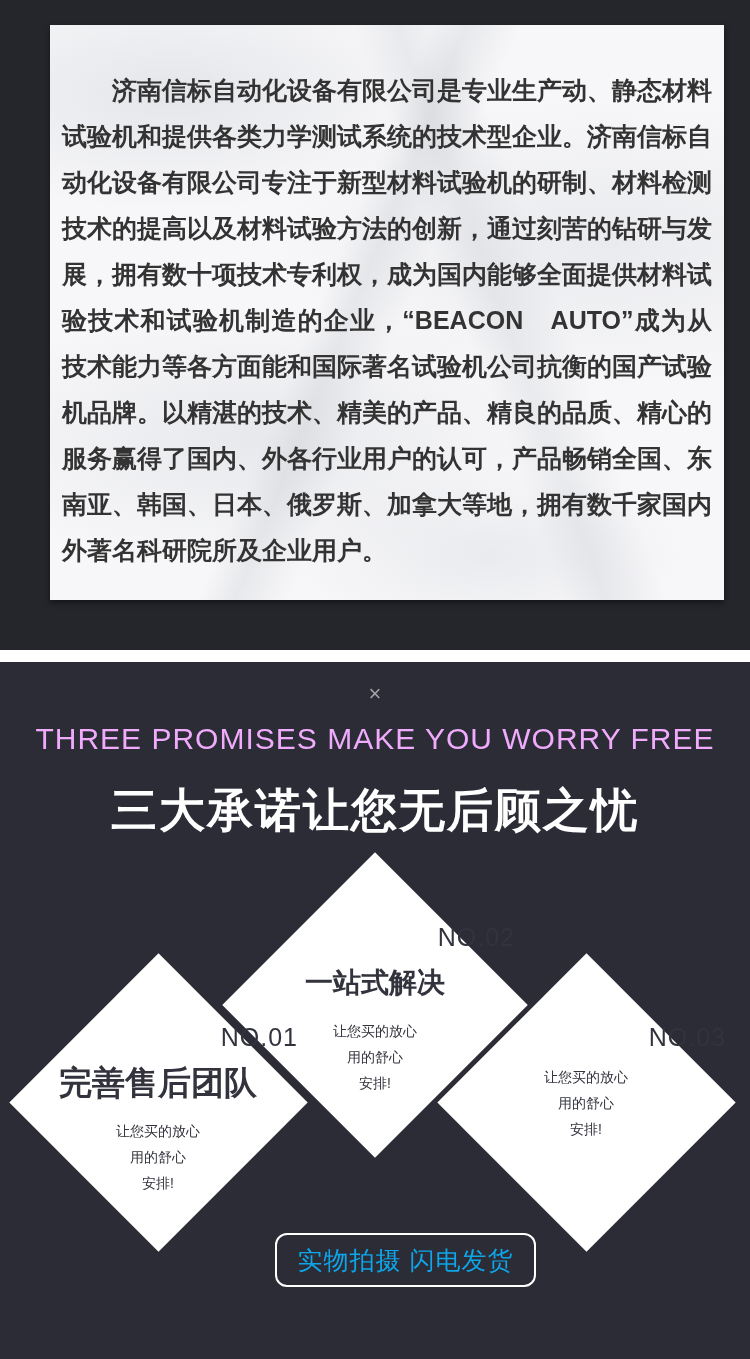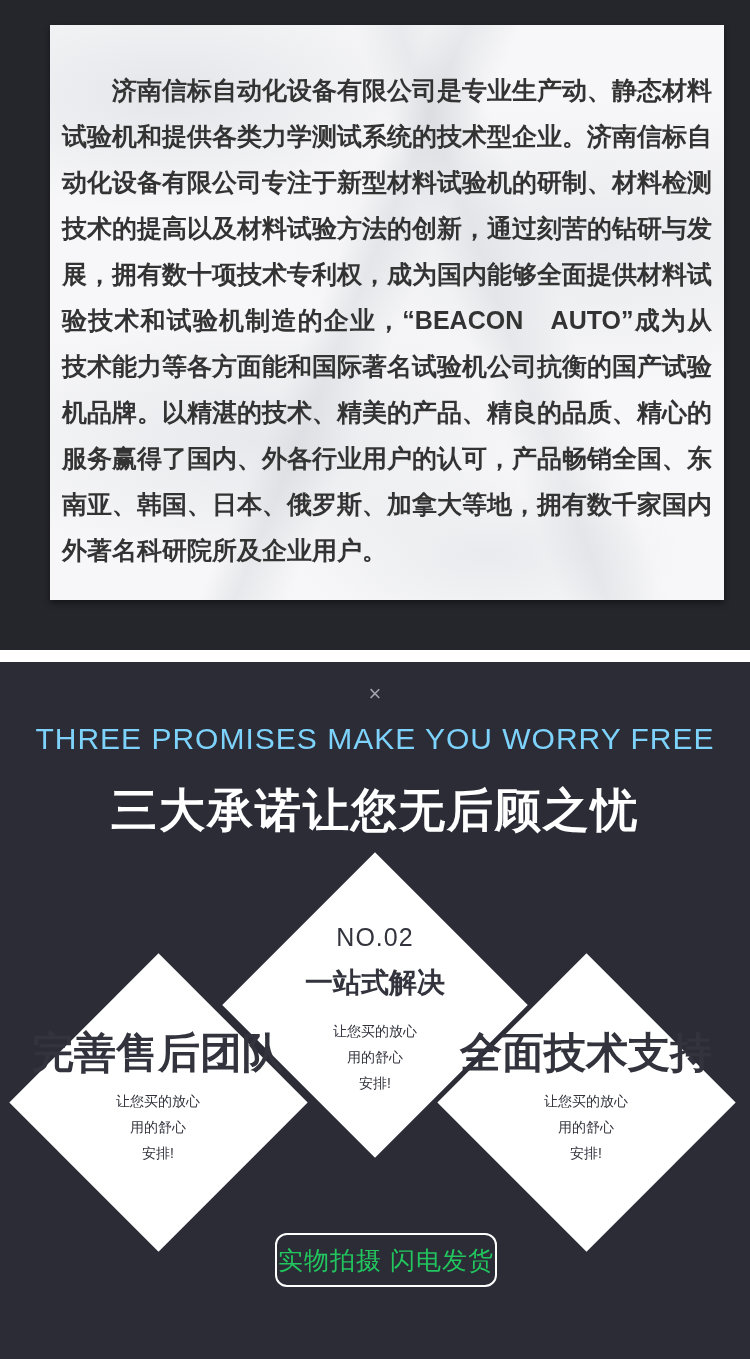--- a/index.html
+++ b/index.html
@@ -36,50 +36,50 @@
   .promises-section {
     position:absolute; left:0; top:662px; width:750px; height:697px;
     background:#2b2c36;
   }
   .close-mark {
     position:absolute; left:0; top:21px; width:750px;
     text-align:center; color:#a2a3aa; font-size:22px; line-height:22px; font-weight:300;
   }
   .title-en {
     position:absolute; left:0; top:58px; width:750px;
-    text-align:center; color:#7dd3fc; font-size:30px; line-height:38px;
+    text-align:center; color:#f0abfc; font-size:30px; line-height:38px;
     font-weight:400; letter-spacing:1px; white-space:nowrap;
   }
   .title-cn {
     position:absolute; left:0; top:116px; width:750px;
     text-align:center; color:#ffffff; font-size:46px; line-height:64px;
     font-weight:bold; letter-spacing:2px; white-space:nowrap;
   }
   .diamond {
     position:absolute; background:#ffffff; transform:rotate(45deg);
   }
   .diamond-left  { left:53px;  top:335px; width:211px; height:211px; }
   .diamond-mid   { left:267px; top:235px; width:216px; height:216px; }
   .diamond-right { left:481px; top:335px; width:211px; height:211px; }
   .diamond-text {
     position:absolute; width:280px; text-align:center; color:#32333c;
   }
   .dt-left  { left:18px;  top:360px; }
   .dt-mid   { left:235px; top:260px; }
   .dt-right { left:446px; top:360px; }
-  .d-number { font-size:25px; line-height:30px; font-weight:400; letter-spacing:1px; }
-  .d-title  { font-size:42px; line-height:46px; font-weight:bold; margin-top:8px; white-space:nowrap; }
+  .d-number { font-size:25px; line-height:30px; font-weight:400; letter-spacing:1px;text-align:right; }
+  .d-title  { font-size:33px; line-height:46px; font-weight:bold; margin-top:8px; white-space:nowrap; }
   .dt-mid .d-title { font-size:28px; }
   .d-sub    { font-size:14px; line-height:26px; font-weight:400; }
   .d-sub-first { margin-top:12px; }
   .cta-button {
-    position:absolute; left:275px; top:571px; width:222px; height:54px;
+    position:absolute; left:275px; top:571px; width:261px; height:54px;
     border:2px solid #ffffff; border-radius:12px;
     display:flex; align-items:center; justify-content:center;
-    color:#22c55e; font-size:25px; letter-spacing:1px; white-space:nowrap;
+    color:#0ea5e9; font-size:25px; letter-spacing:1px; white-space:nowrap;
     cursor:pointer; background:transparent;
   }
 </style>
 </head>
 <body>
 
 <div class="page">
 
   <section class="intro-card">
     <p class="intro-text">济南信标自动化设备有限公司是专业生产动、静态材料试验机和提供各类力学测试系统的技术型企业。济南信标自动化设备有限公司专注于新型材料试验机的研制、材料检测技术的提高以及材料试验方法的创新，通过刻苦的钻研与发展，拥有数十项技术专利权，成为国内能够全面提供材料试验技术和试验机制造的企业，“BEACON　AUTO”成为从技术能力等各方面能和国际著名试验机公司抗衡的国产试验机品牌。以精湛的技术、精美的产品、精良的品质、精心的服务赢得了国内、外各行业用户的认可，产品畅销全国、东南亚、韩国、日本、俄罗斯、加拿大等地，拥有数千家国内外著名科研院所及企业用户。</p>
@@ -93,36 +93,37 @@
 
     <h2 class="title-en">THREE PROMISES MAKE YOU WORRY FREE</h2>
 
     <h1 class="title-cn">三大承诺让您无后顾之忧</h1>
 
     <div class="diamond diamond-left"></div>
     <div class="diamond diamond-mid"></div>
     <div class="diamond diamond-right"></div>
 
     <div class="diamond-text dt-left">
+      <div class="d-number">NO.01</div>
       <div class="d-title">完善售后团队</div>
       <div class="d-sub d-sub-first">让您买的放心</div>
       <div class="d-sub">用的舒心</div>
       <div class="d-sub">安排!</div>
     </div>
 
     <div class="diamond-text dt-mid">
       <div class="d-number">NO.02</div>
       <div class="d-title">一站式解决</div>
       <div class="d-sub d-sub-first">让您买的放心</div>
       <div class="d-sub">用的舒心</div>
       <div class="d-sub">安排!</div>
     </div>
 
     <div class="diamond-text dt-right">
-      <div class="d-title">全面技术支持</div>
+      <div class="d-number">NO.03</div>
       <div class="d-sub d-sub-first">让您买的放心</div>
       <div class="d-sub">用的舒心</div>
       <div class="d-sub">安排!</div>
     </div>
 
     <div class="cta-button">
       <span>实物拍摄 闪电发货</span>
     </div>
 
   </section>

